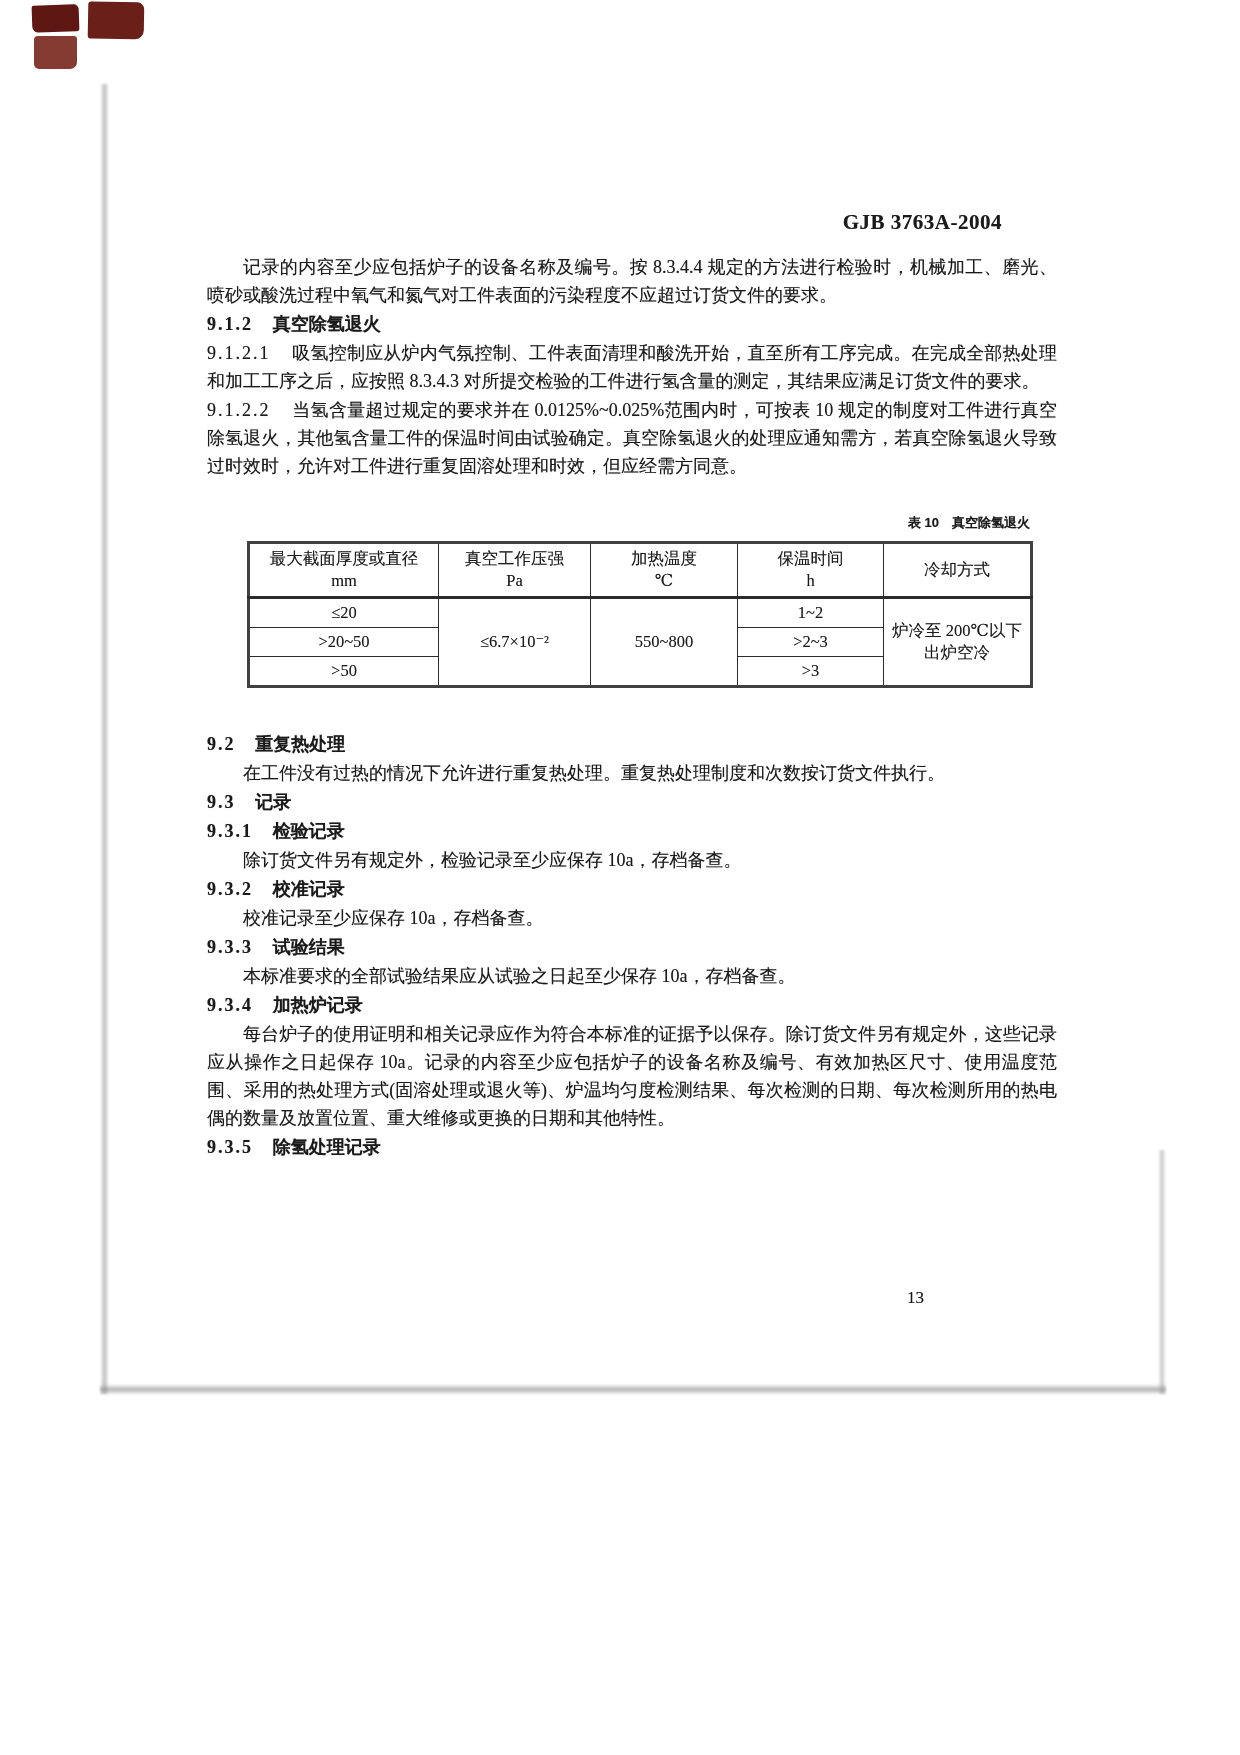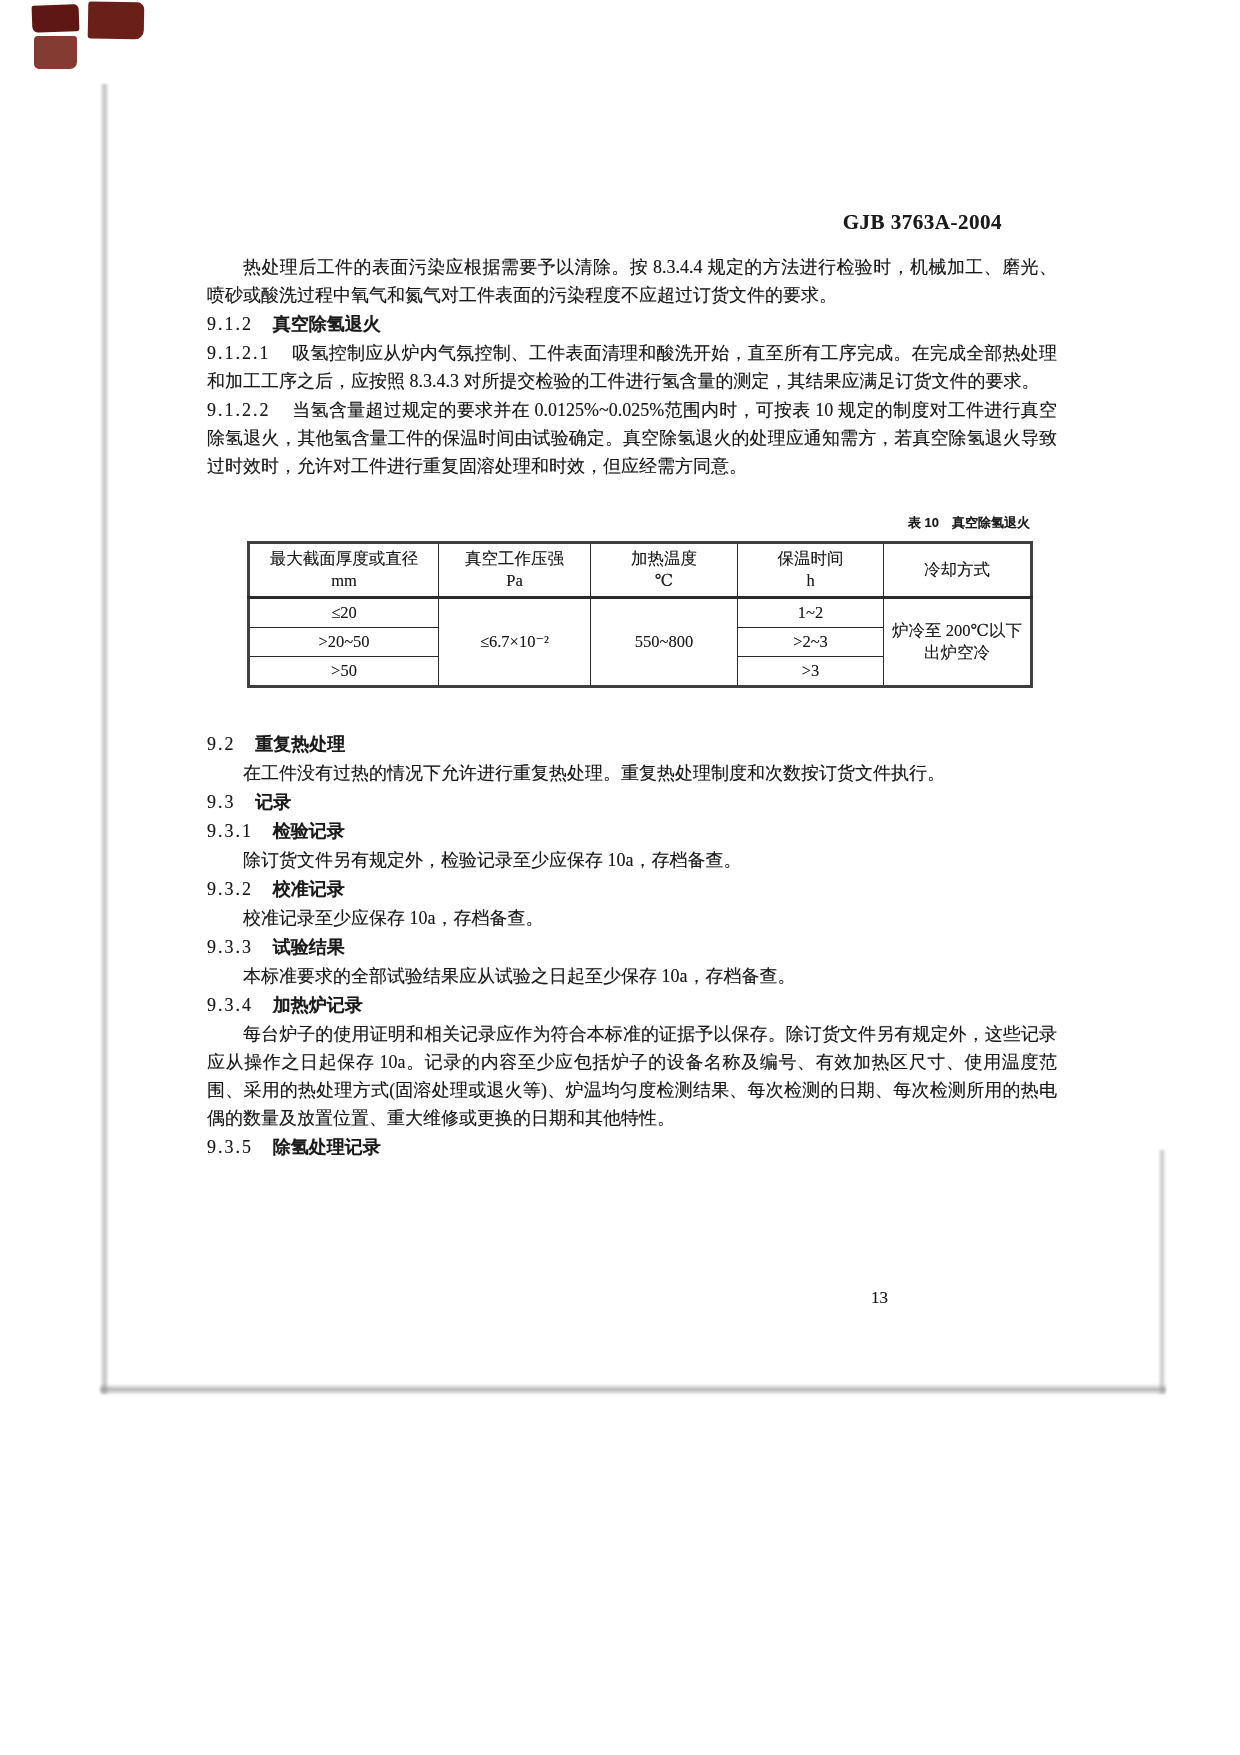--- a/index.html
+++ b/index.html
@@ -24,34 +24,34 @@
     background:linear-gradient(to bottom,rgba(160,160,160,0),rgba(120,120,120,.55),rgba(160,160,160,0));}
   .streak-right{left:1146px;top:1150px;width:8px;height:244px;
     background:linear-gradient(to right,rgba(160,160,160,0),rgba(135,135,135,.45),rgba(160,160,160,0));}
   
   .std-code{
     position:absolute;top:210px;right:250px;
     font-size:21px;font-weight:bold;letter-spacing:.5px;
     text-shadow:0 0 .6px rgba(20,20,20,.5);
   }
   .page-num{
-    position:absolute;left:859px;top:1288px;
+    position:absolute;left:895px;top:1288px;
     font-size:17px;text-shadow:0 0 .5px rgba(20,20,20,.45);
   }
   
   .content{
     position:absolute;left:195px;top:252px;width:850px;
     font-size:18px;line-height:28px;
     text-align:justify;
     text-shadow:0 0 .7px rgba(20,20,20,.45);
   }
   .content p{margin:1px 0 0 0;}
   .indent{text-indent:2em;}
   .heading{font-family:"Liberation Sans","DejaVu Sans",sans-serif;font-weight:bold;}
-  .heading .h-num{font-family:"Liberation Serif","DejaVu Serif",serif;font-weight:400;margin-right:1.1em;letter-spacing:2px;}
+  .heading .h-num{font-family:"Liberation Serif","DejaVu Serif",serif;font-weight:700;margin-right:1.1em;letter-spacing:2px;}
   .numbered .p-num{margin-right:1.2em;letter-spacing:2px;}
   
   .table-wrap{margin:30px 0 0 40px;width:783px;}
   .tbl-caption{
     text-align:right;font-family:"Liberation Sans","DejaVu Sans",sans-serif;
     font-weight:bold;font-size:13px;line-height:26px;margin-bottom:5px;
   }
   .tbl-caption .cap-label{margin-right:1em;}
   table.t10{
     border-collapse:collapse;table-layout:fixed;width:783px;
@@ -77,21 +77,21 @@
   <div class="stamp stamp-b"></div>
   <div class="stamp stamp-c"></div>
   <div class="streak streak-left"></div>
   <div class="streak streak-bottom"></div>
   <div class="streak streak-right"></div>
 
   <div class="std-code">GJB 3763A-2004</div>
 
   <div class="content">
 
-    <p class="indent">热处理后工件的表面污染应根据需要予以清除。按 8.3.4.4 规定的方法进行检验时，机械加工、磨光、喷砂或酸洗过程中氧气和氮气对工件表面的污染程度不应超过订货文件的要求。</p>
+    <p class="indent">记录的内容至少应包括炉子的设备名称及编号。按 8.3.4.4 规定的方法进行检验时，机械加工、磨光、喷砂或酸洗过程中氧气和氮气对工件表面的污染程度不应超过订货文件的要求。</p>
 
     <p class="heading">
       <span class="h-num">9.1.2</span><span>真空除氢退火</span>
     </p>
 
     <p class="numbered">
       <span class="p-num">9.1.2.1</span><span>吸氢控制应从炉内气氛控制、工件表面清理和酸洗开始，直至所有工序完成。在完成全部热处理和加工工序之后，应按照 8.3.4.3 对所提交检验的工件进行氢含量的测定，其结果应满足订货文件的要求。</span>
     </p>
 
     <p class="numbered">

